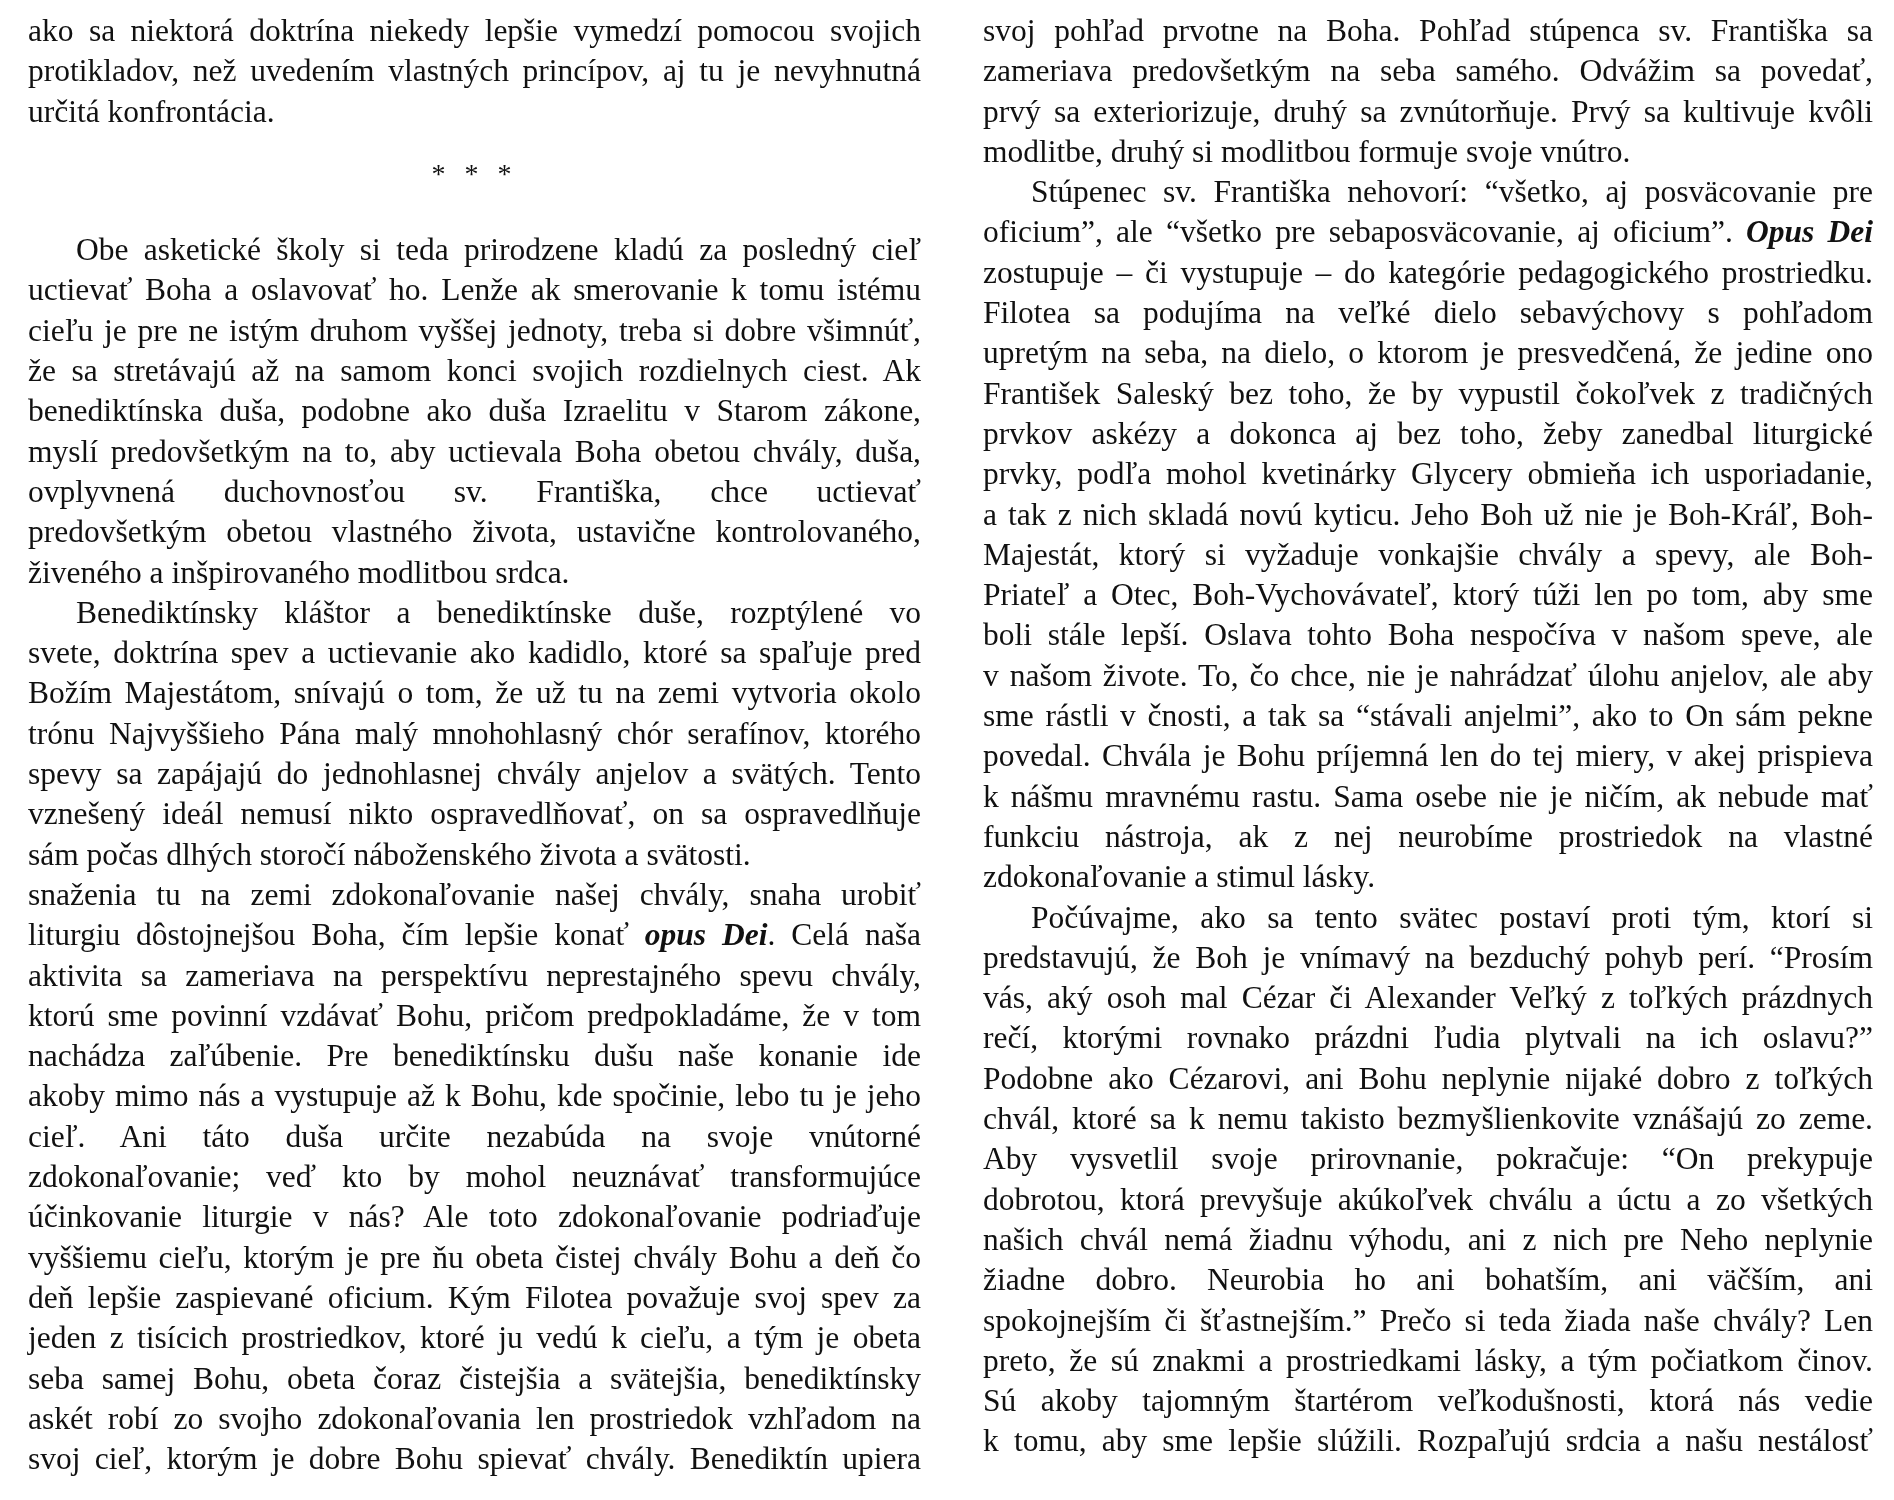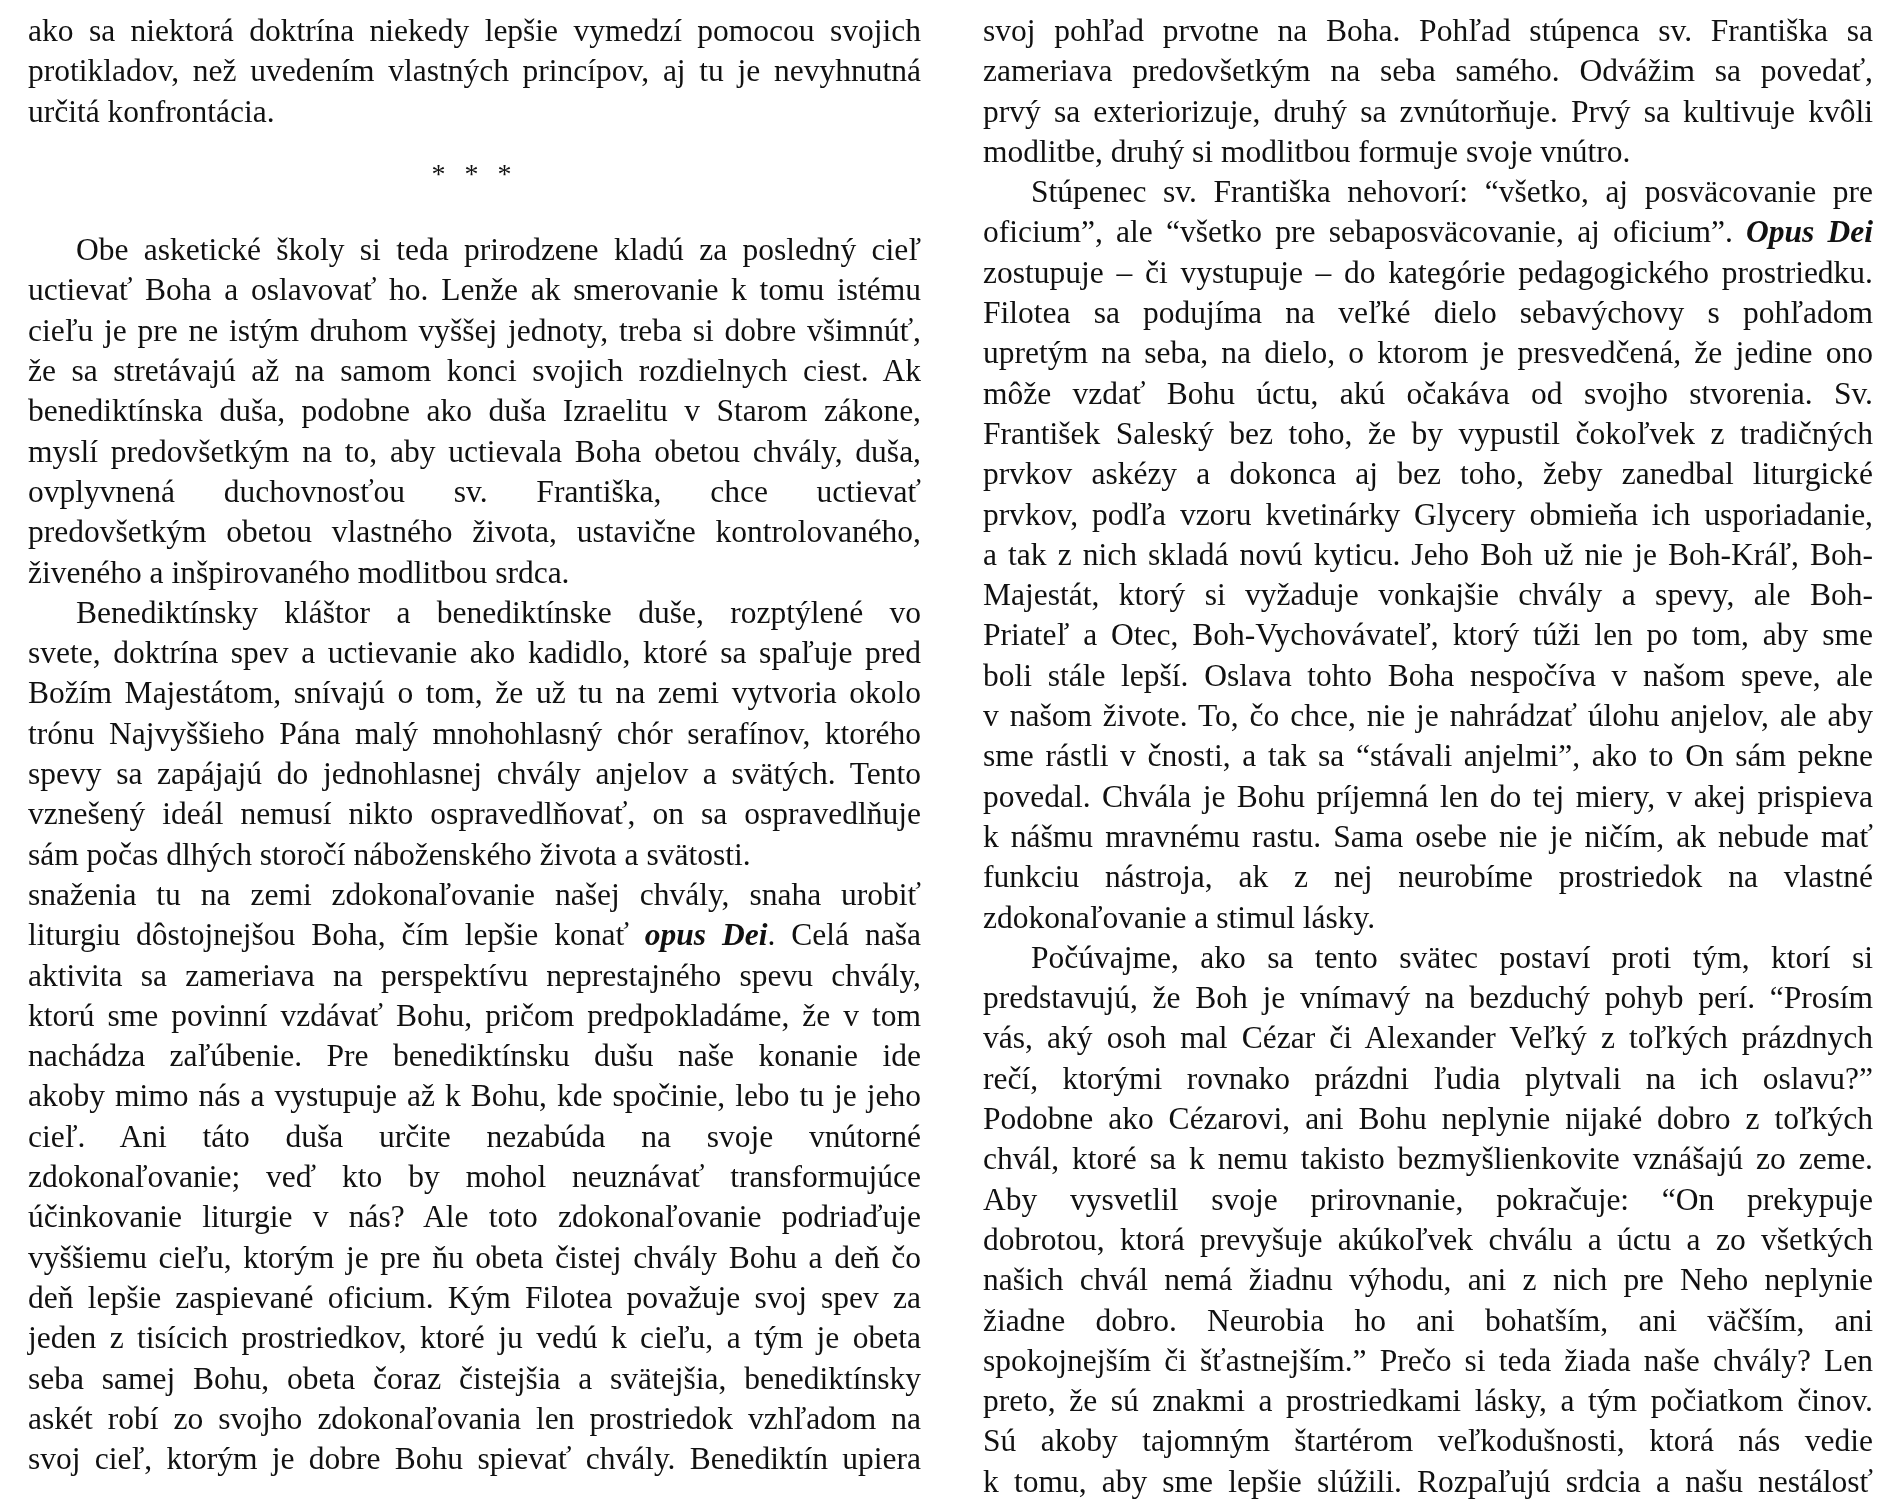--- a/index.html
+++ b/index.html
@@ -86,24 +86,23 @@
     <span class="line">prvý sa exteriorizuje, druhý sa zvnútorňuje. Prvý sa kultivuje kvôli</span>
     <span class="line last">modlitbe, druhý si modlitbou formuje svoje vnútro.</span>
   </div>
 
   <div>
     <span class="line indent">Stúpenec sv. Františka nehovorí: “všetko, aj posväcovanie pre</span>
     <span class="line"><span>oficium”, ale “všetko pre sebaposväcovanie, aj oficium”. </span><span class="it">Opus Dei</span></span>
     <span class="line">zostupuje – či vystupuje – do kategórie pedagogického prostriedku.</span>
     <span class="line">Filotea sa podujíma na veľké dielo sebavýchovy s pohľadom</span>
     <span class="line">upretým na seba, na dielo, o ktorom je presvedčená, že jedine ono</span>
-    <span class="line">môže vzdať Bohu úctu, akú očakáva od svojho stvorenia. Sv.</span>
     <span class="line">František Saleský bez toho, že by vypustil čokoľvek z tradičných</span>
     <span class="line">prvkov askézy a dokonca aj bez toho, žeby zanedbal liturgické</span>
-    <span class="line">prvkov, podľa vzoru kvetinárky Glycery obmieňa ich usporiadanie,</span>
+    <span class="line">prvky, podľa mohol kvetinárky Glycery obmieňa ich usporiadanie,</span>
     <span class="line">a tak z nich skladá novú kyticu. Jeho Boh už nie je Boh-Kráľ, Boh-</span>
     <span class="line">Majestát, ktorý si vyžaduje vonkajšie chvály a spevy, ale Boh-</span>
     <span class="line">Priateľ a Otec, Boh-Vychovávateľ, ktorý túži len po tom, aby sme</span>
     <span class="line">boli stále lepší. Oslava tohto Boha nespočíva v našom speve, ale</span>
     <span class="line">v našom živote. To, čo chce, nie je nahrádzať úlohu anjelov, ale aby</span>
     <span class="line">sme rástli v čnosti, a tak sa “stávali anjelmi”, ako to On sám pekne</span>
     <span class="line">povedal. Chvála je Bohu príjemná len do tej miery, v akej prispieva</span>
     <span class="line">k nášmu mravnému rastu. Sama osebe nie je ničím, ak nebude mať</span>
     <span class="line">funkciu nástroja, ak z nej neurobíme prostriedok na vlastné</span>
     <span class="line last">zdokonaľovanie a stimul lásky.</span>

